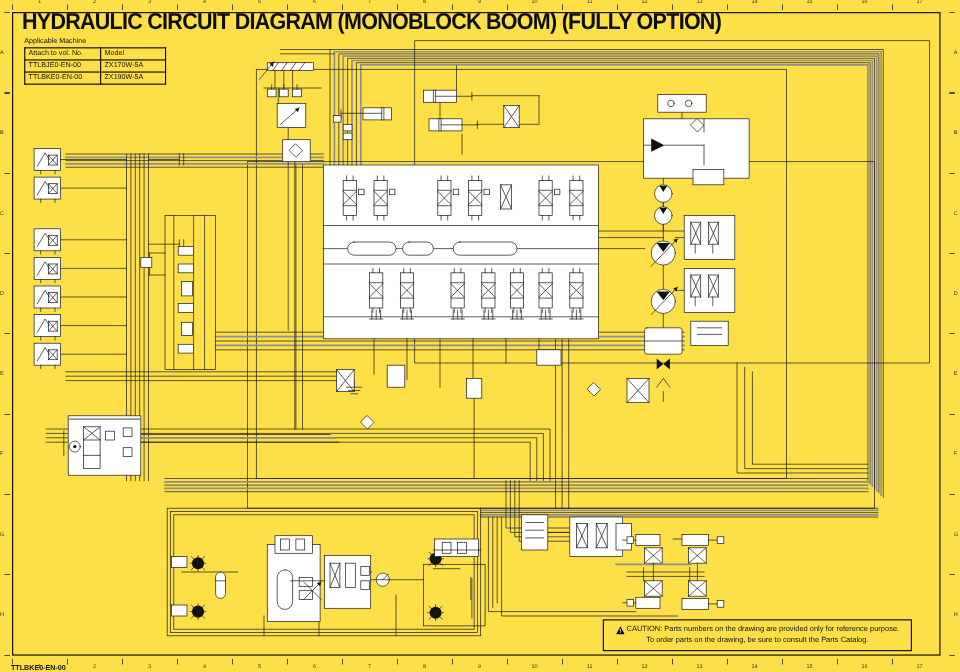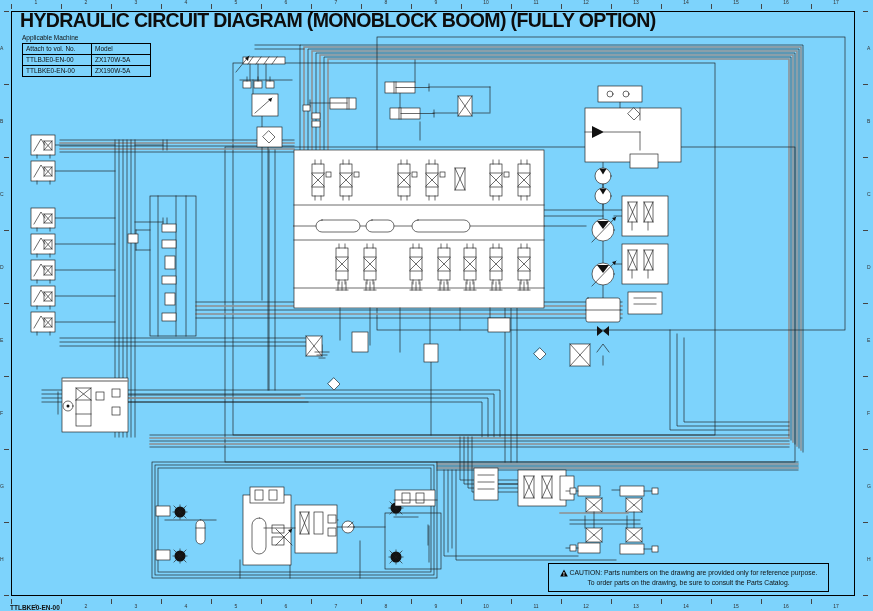--- a/index.html
+++ b/index.html
@@ -1,16 +1,16 @@
 <!DOCTYPE html>
 <html><head>
 <meta charset="utf-8">
 <style>
   html,body{margin:0;padding:0;background:#9a9a9a;}
-  .sheet{position:relative;width:873px;height:611px;background:#7dd3fc;overflow:hidden;
+  .sheet{position:relative;width:873px;height:611px;background:#fde047;overflow:hidden;
          font-family:"Liberation Sans",sans-serif;color:#111;}
   
   .ruler-h{position:absolute;left:11px;width:846px;height:10px;}
   .ruler-top{top:0;}
   .ruler-bottom{top:598px;}
   .ruler-h .ticks{position:absolute;left:0;right:0;height:5px;
       background:repeating-linear-gradient(to right,#444 0 1px,transparent 1px 50px);}
   .ruler-top .ticks{top:4px;}
   .ruler-bottom .ticks{top:1px;}
   .ruler-h .nums{position:absolute;left:0;display:flex;}

